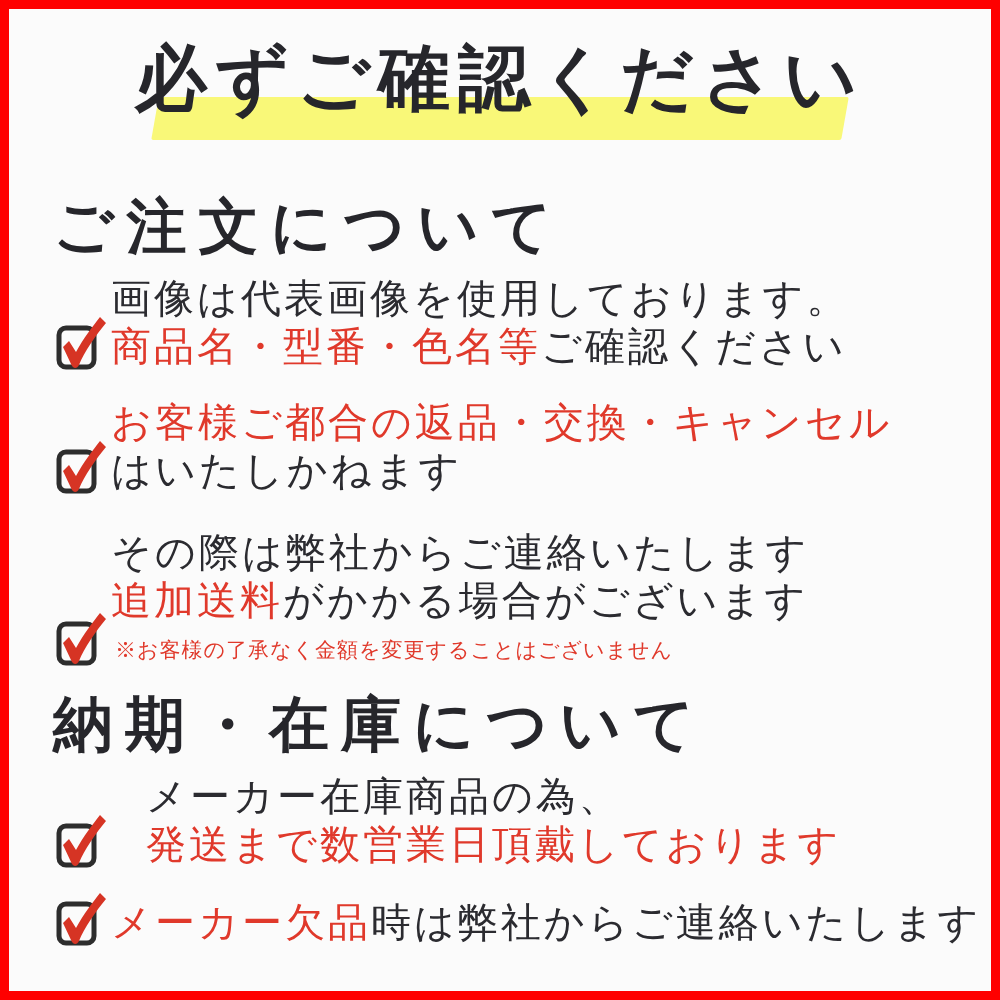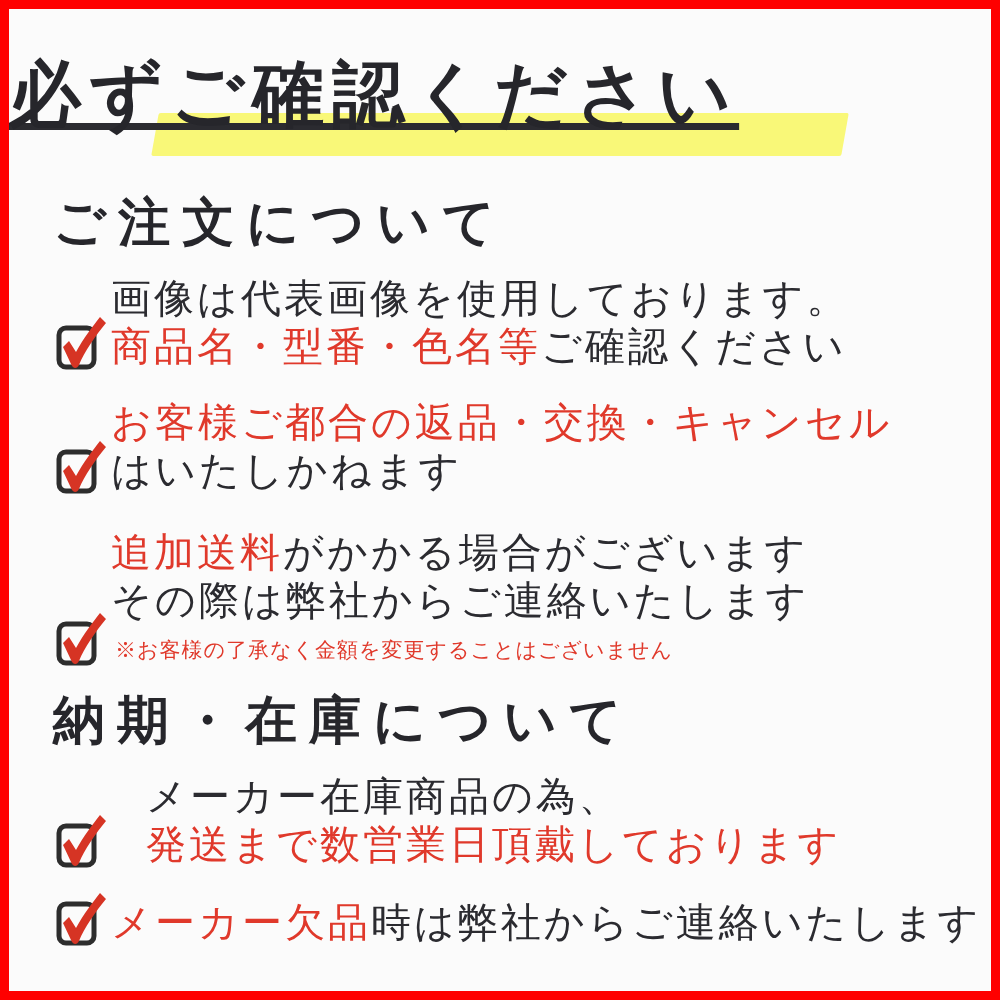--- a/index.html
+++ b/index.html
@@ -8,22 +8,22 @@
     width:1000px;height:1000px;
     box-sizing:border-box;
     border:9px solid var(--border-red,#fe0000);
     background:var(--background,#fbfbfb);
     overflow:hidden;
     font-family:"Liberation Serif","DejaVu Serif",serif;
     color:var(--text-black,#2b2b30);
   }
   
   .title-wrap{
-    position:absolute;left:0;top:40px;width:100%;
-    text-decoration:underline;
+    position:absolute;left:0;top:24px;width:100%;
+    text-align:center;
   }
   .hl{
     position:absolute;
     left:146px;right:146px;
     top:64px;height:43px;
     background:var(--highlight-yellow,#f9f878);
     transform:skewX(-10deg);
     border-radius:2px;
     z-index:0;
   }
@@ -31,21 +31,21 @@
     position:relative;z-index:1;
     margin:0;
     font-size:72px;line-height:1.30;
     font-weight:bold;
     letter-spacing:8px;
     color:#26262b;
   }
   
   .heading{
     position:absolute;left:44px;margin:0;
-    font-size:52px;line-height:1.15;
+    font-size:60px;line-height:1.15;
     font-weight:bold;
     letter-spacing:12px;
     color:#26262b;
     white-space:nowrap;
   }
   .h-one{top:184px;}
   .h-two{top:682px;}
   
   .item{
     position:absolute;left:46px;right:20px;
@@ -108,22 +108,22 @@
       <div class="line"><span>はいたしかねます</span></div>
     </div>
   </div>
 
   <div class="item i3">
     <svg class="cb" viewBox="0 0 52 58" aria-hidden="true">
       <rect x="4" y="15" width="35" height="39" rx="7" fill="none" stroke="#2d2d2d" stroke-width="5"></rect>
       <path d="M8 34 L14 28 L21 39 C28 26 38 13 45 4 L51 10 C41 22 29 39 24 52 C22 56 18 56 16 51 Z" fill="#d63424"></path>
     </svg>
     <div class="lines">
+      <div class="line"><span>その際は弊社からご連絡いたします</span></div>
       <div class="line"><span class="red">追加送料</span><span>がかかる場合がございます</span></div>
-      <div class="line"><span>その際は弊社からご連絡いたします</span></div>
       <div class="note">※お客様の了承なく金額を変更することはございません</div>
     </div>
   </div>
 
   <h2 class="heading h-two">納期・在庫について</h2>
 
   <div class="item i4">
     <svg class="cb" viewBox="0 0 52 58" aria-hidden="true">
       <rect x="4" y="15" width="35" height="39" rx="7" fill="none" stroke="#2d2d2d" stroke-width="5"></rect>
       <path d="M8 34 L14 28 L21 39 C28 26 38 13 45 4 L51 10 C41 22 29 39 24 52 C22 56 18 56 16 51 Z" fill="#d63424"></path>

